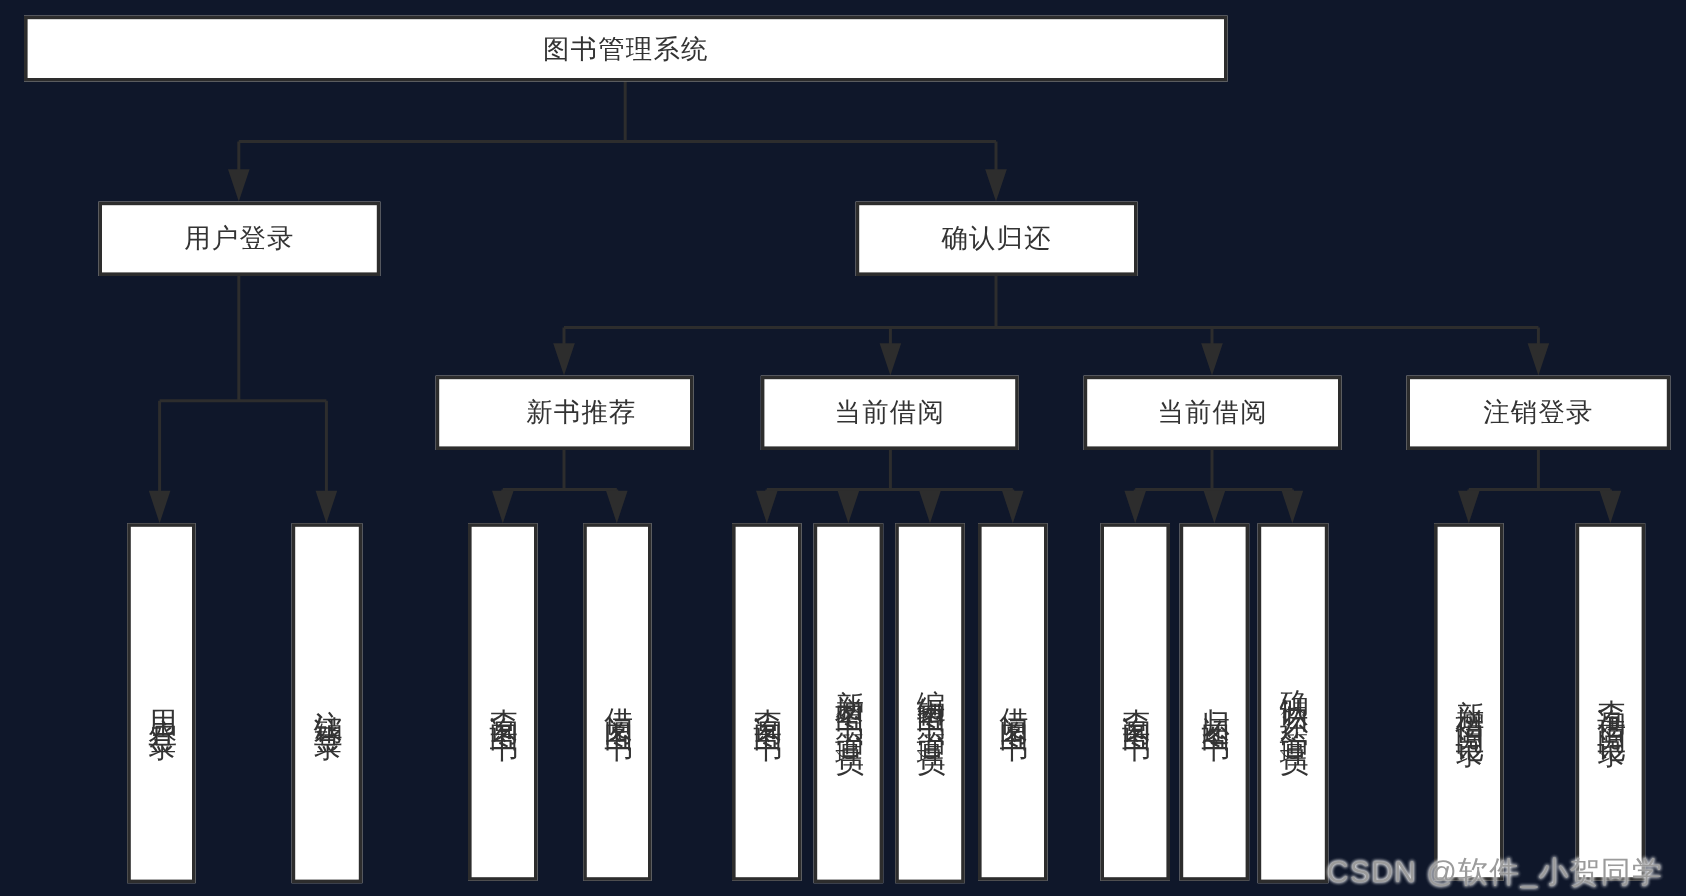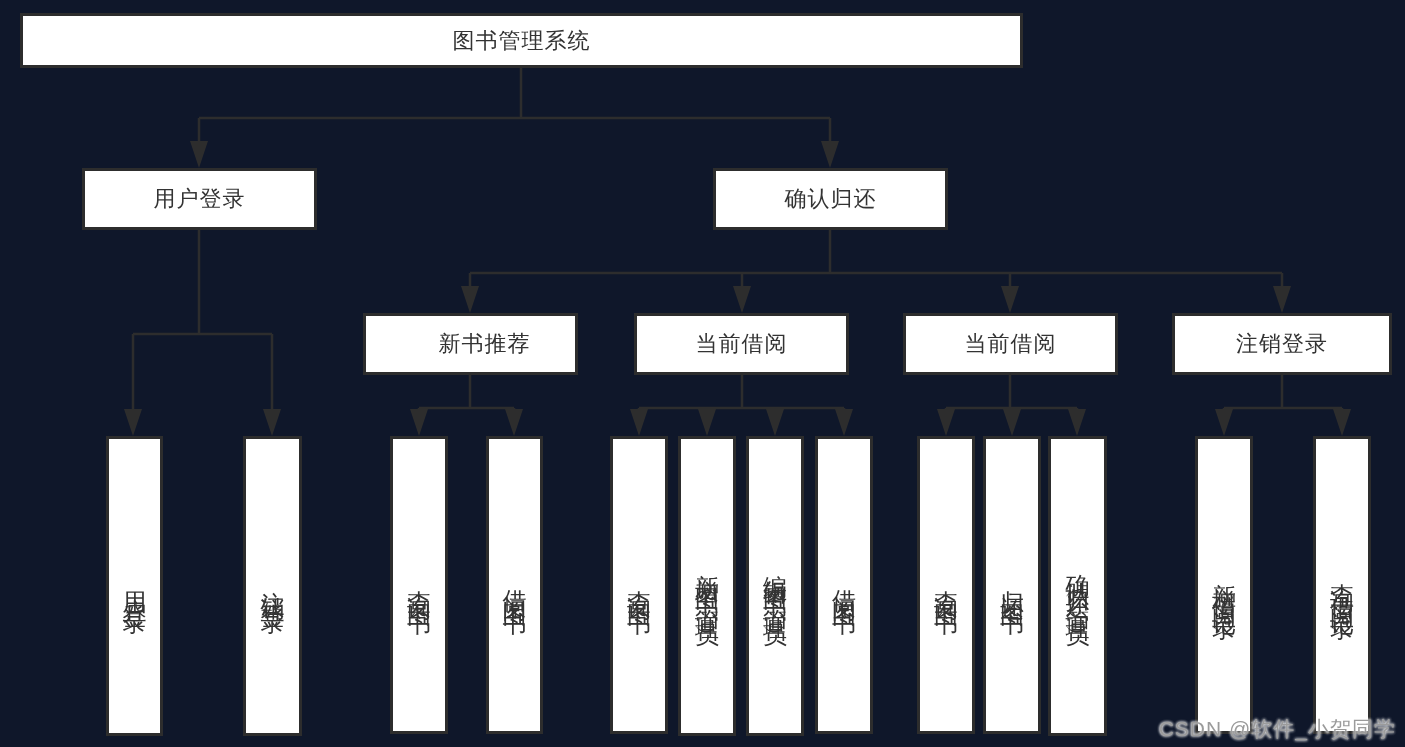--- a/index.html
+++ b/index.html
@@ -14,22 +14,22 @@
     border:3px solid #2d2d2d; background:#ffffff;
     display:flex; align-items:center; justify-content:center;
     color:#333333;
   }
   .node-h { font-size:22px; letter-spacing:1px; white-space:nowrap; }
   .node-v {
     writing-mode:vertical-rl; text-orientation:mixed;
     font-size:24px; letter-spacing:7px; line-height:1;
   }
   .watermark {
-    position:absolute; right:9px; bottom:4px;
-    font-size:21px; color:#9b9b9b; letter-spacing:1px;
+    position:absolute; right:19px; bottom:4px;
+    font-size:25px; color:#9b9b9b; letter-spacing:1px;
     text-shadow:0 0 3px #ffffff, 0 0 3px #ffffff;
     white-space:nowrap;
   }
 </style>
 </head>
 <body>
 
 <div class="canvas">
 
   <svg class="connectors" width="1405" height="747" viewBox="0 0 1405 747">

